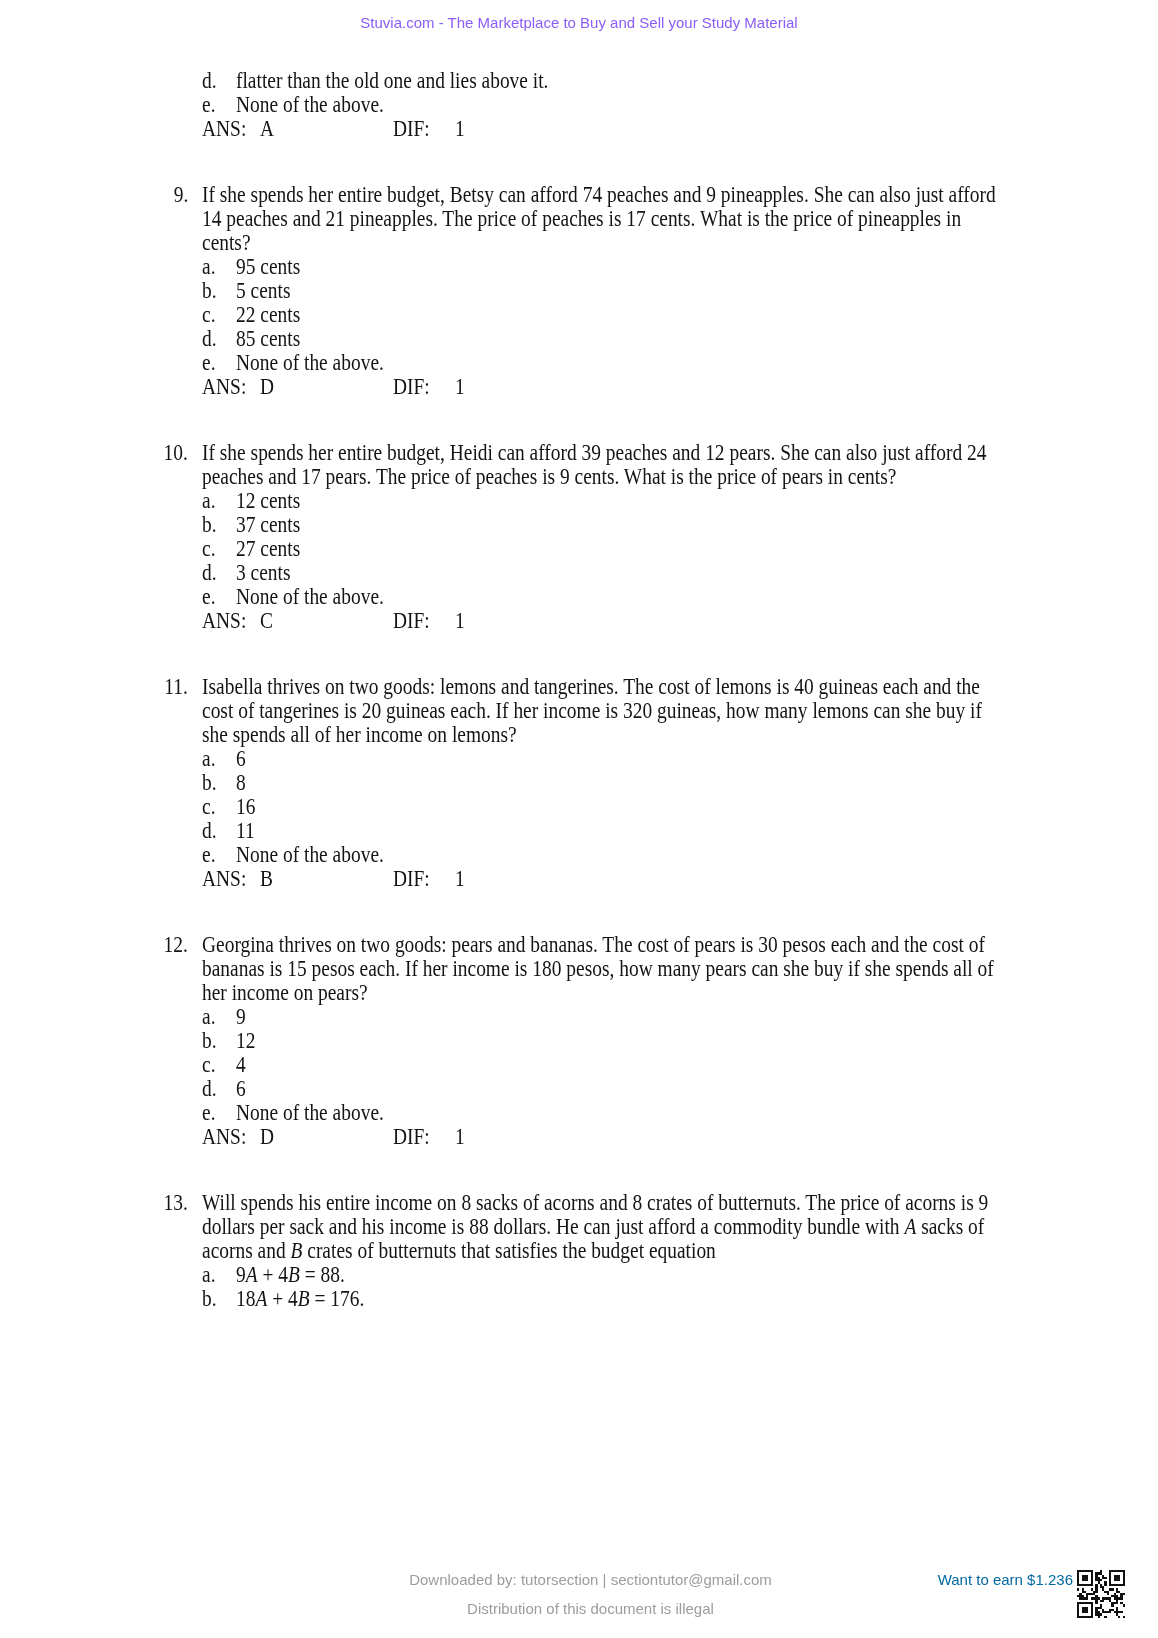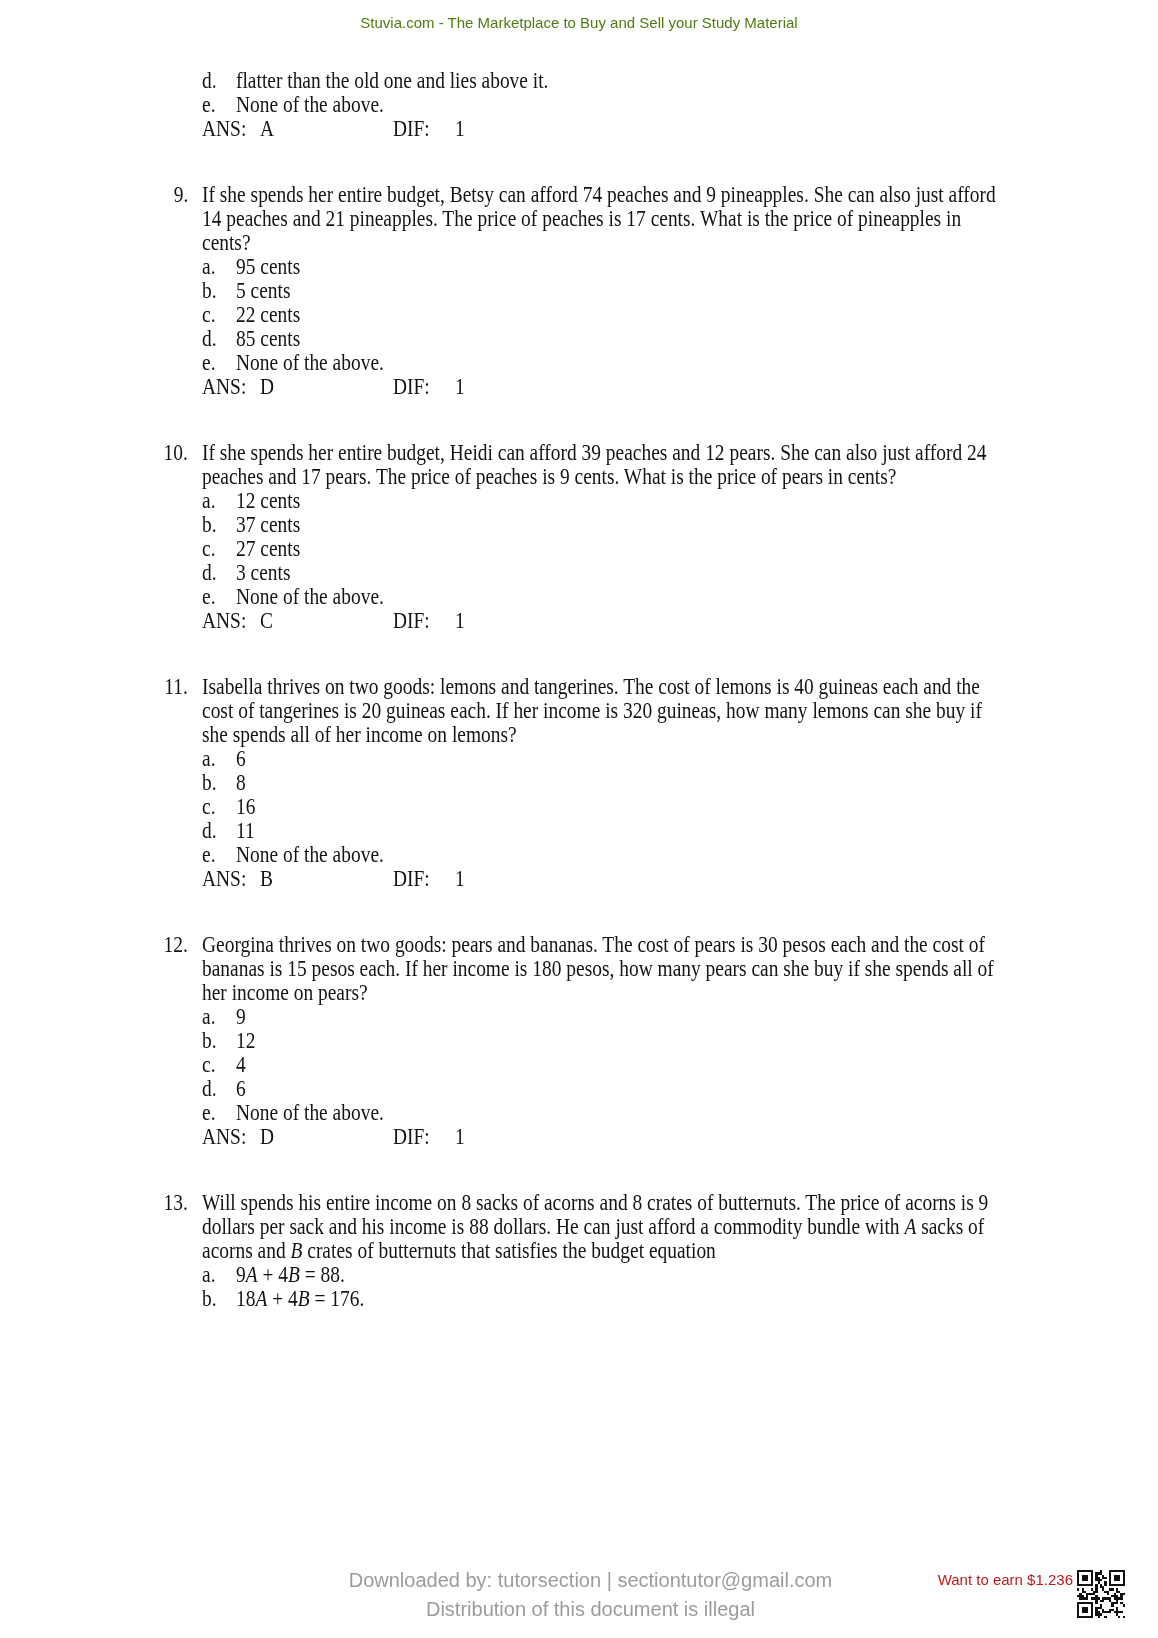--- a/index.html
+++ b/index.html
@@ -1,21 +1,21 @@
 <!DOCTYPE html>
 <html><head>
 <meta charset="utf-8">
 <style>
   html,body{margin:0;padding:0;}
   body{width:1158px;height:1638px;background:#ffffff;position:relative;overflow:hidden;
        font-family:"Liberation Serif", serif;color:#141414;}
   .page{position:absolute;inset:0;background:#fff;overflow:hidden;}
 
   .watermark{position:absolute;top:14px;left:0;right:0;text-align:center;
-             font-family:"Liberation Sans", sans-serif;font-size:15px;line-height:18px;color:#4d7c0f;}
+             font-family:"Liberation Sans", sans-serif;font-size:15px;line-height:18px;color:#8b5cf6;}
 
   .content{position:absolute;top:0;left:0;right:0;padding-left:130px;font-size:23px;line-height:24px;}
 
   
   .cond{display:inline-block;transform:scaleX(0.845);transform-origin:0 0;white-space:pre-wrap;}
   .cond-r{display:inline-block;transform:scaleX(0.845);transform-origin:100% 0;white-space:pre;}
 
   .q{display:flex;align-items:flex-start;}
   .carryover{margin-top:69px;}
   .question{margin-top:42px;}
@@ -28,25 +28,25 @@
   .opt-letter{width:34px;flex:0 0 34px;transform:scaleX(0.845);transform-origin:0 0;}
   .opt-text{width:1000px;transform:scaleX(0.845);transform-origin:0 0;white-space:pre-wrap;}
 
   .ans-row{display:flex;}
   .ans-label{width:58px;flex:0 0 58px;transform:scaleX(0.845);transform-origin:0 0;}
   .ans-value{width:133px;flex:0 0 133px;transform:scaleX(0.845);transform-origin:0 0;}
   .dif-label{width:62px;flex:0 0 62px;transform:scaleX(0.845);transform-origin:0 0;}
   .dif-value{width:100px;transform:scaleX(0.845);transform-origin:0 0;}
 
   .footer-line{position:absolute;left:0;right:0;text-align:center;
-               font-family:"Liberation Sans", sans-serif;font-size:20px;line-height:18px;color:#9c9c9c;margin-left:23px;}
+               font-family:"Liberation Sans", sans-serif;font-size:15px;line-height:18px;color:#9c9c9c;margin-left:23px;}
   .fl1{top:1571px;}
   .fl2{top:1600px;}
   .footer-right{position:absolute;right:85px;text-align:right;
-                font-family:"Liberation Sans", sans-serif;font-size:15px;line-height:18px;color:#b91c1c;}
+                font-family:"Liberation Sans", sans-serif;font-size:15px;line-height:18px;color:#0369a1;}
   .fr1{top:1571px;}
   .fr2{top:1672px;}
   .qr{position:absolute;left:1077px;top:1570px;width:48px;height:48px;}
 </style>
 </head>
 <body>
 
 <div class="page">
 
   <div class="watermark">Stuvia.com - The Marketplace to Buy and Sell your Study Material</div>

